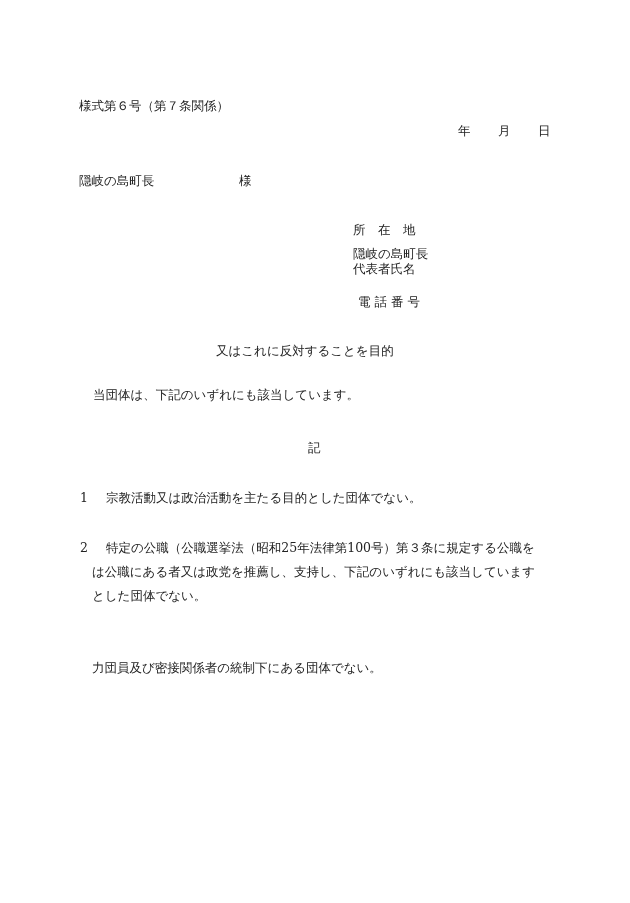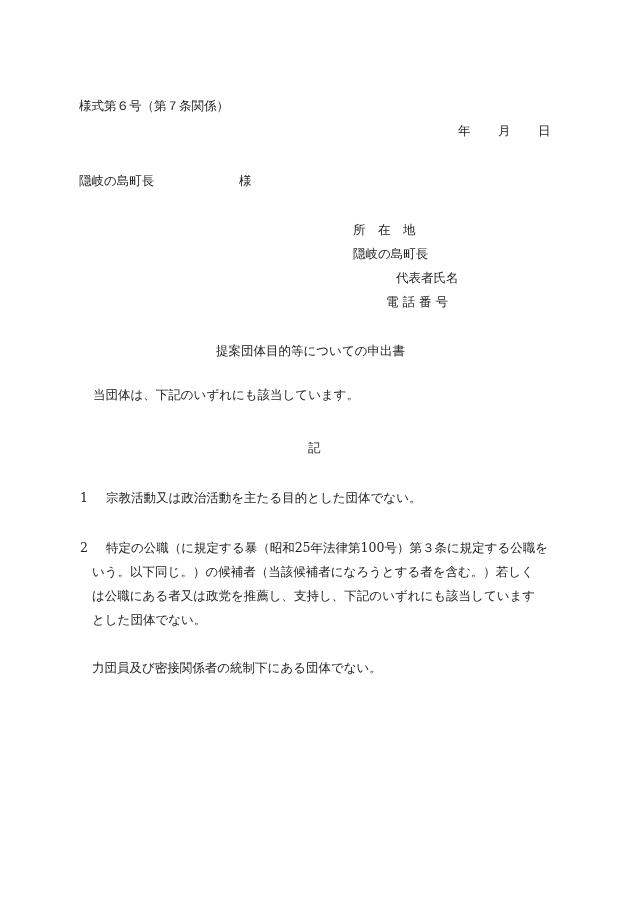--- a/index.html
+++ b/index.html
@@ -18,35 +18,34 @@
 
 <div class="abs" style="left:458px;top:123px;">年</div>
 <div class="abs" style="left:498px;top:123px;">月</div>
 <div class="abs" style="left:538px;top:123px;">日</div>
 
 <div class="abs" style="left:79px;top:173px;">隠岐の島町長</div>
 <div class="abs" style="left:239px;top:173px;">様</div>
 
 <div class="abs" style="left:353px;top:222px;">所　在　地</div>
 <div class="abs" style="left:353px;top:246px;">隠岐の島町長</div>
-<div class="abs" style="left:353px;top:270px;margin-left:43px;">代表者氏名</div>
-<div class="abs" style="left:358px;top:294px;margin-left:28px;">電 話 番 号</div>
+<div class="abs" style="left:353px;top:261px;">代表者氏名</div>
+<div class="abs" style="left:358px;top:294px;">電 話 番 号</div>
 
-<div class="abs" style="left:216px;top:343px;">提案団体目的等についての申出書</div>
+<div class="abs" style="left:216px;top:343px;">又はこれに反対することを目的</div>
 
 <div class="abs" style="left:93px;top:388px;font-family:Liberation Mono, monospace;">当団体は、下記のいずれにも該当しています。</div>
 
 <div class="abs" style="left:308px;top:440px;">記</div>
 
 <div class="para" style="top:486px;">
   <span class="line"><span class="num">1</span><span>宗教活動又は政治活動を主たる目的とした団体でない。</span></span>
 </div>
 
 <div class="para" style="top:536px;">
-  <span class="line"><span class="num">2</span><span>特定の公職（に規定する暴（昭和25年法律第100号）第３条に規定する公職を</span></span>
-  <span class="line indent">いう。以下同じ。）の候補者（当該候補者になろうとする者を含む。）若しく</span>
+  <span class="line"><span class="num">2</span><span>特定の公職（公職選挙法（昭和25年法律第100号）第３条に規定する公職を</span></span>
   <span class="line indent">は公職にある者又は政党を推薦し、支持し、下記のいずれにも該当しています</span>
   <span class="line indent">とした団体でない。</span>
 </div>
 
 <div class="para" style="top:656px;">
   <span class="line indent">力団員及び密接関係者の統制下にある団体でない。</span>
 </div>
 
 </body></html>

